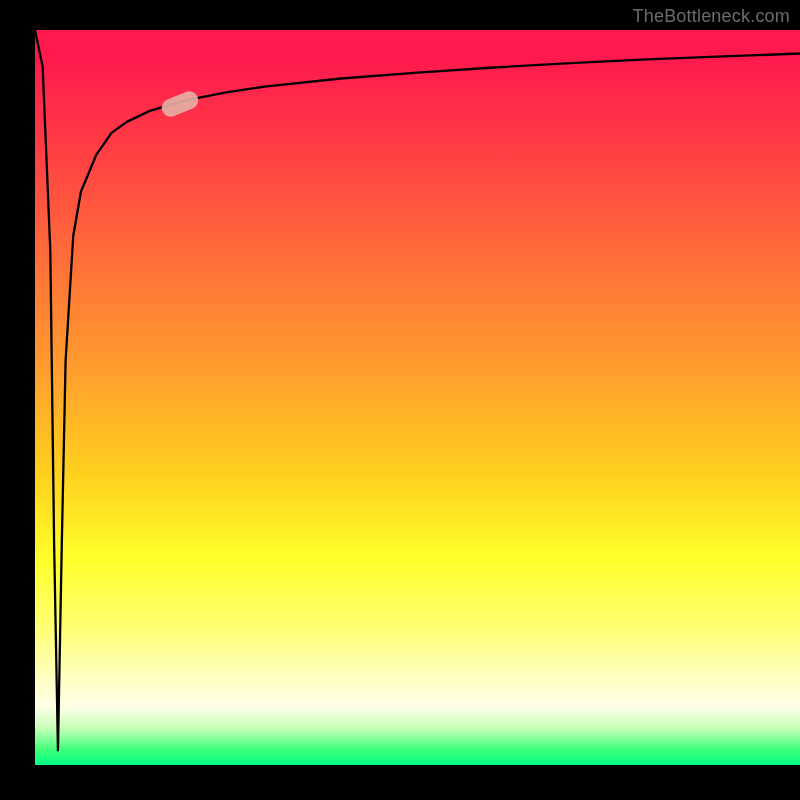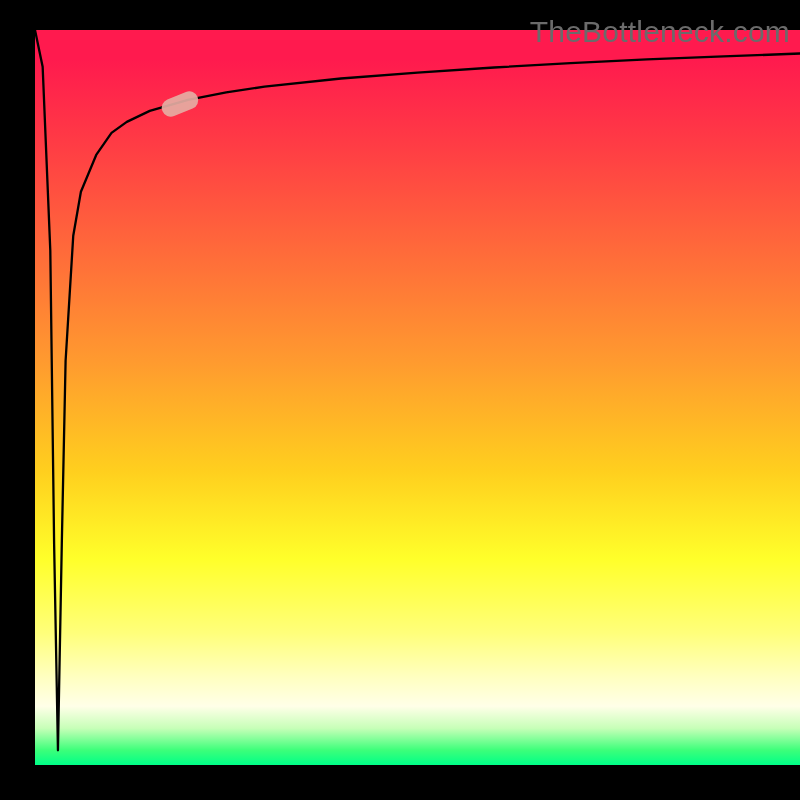--- a/index.html
+++ b/index.html
@@ -6,23 +6,23 @@
   body {
     width: 800px;
     height: 800px;
     background: #000;
     position: relative;
     font-family: Arial, Helvetica, sans-serif;
     overflow: hidden;
   }
   .watermark {
     position: absolute;
-    top: 15px;
+    top: 6px;
     right: 10px;
-    font-size: 30px;
+    font-size: 18px;
     font-weight: 500;
     color: #6b6b6b;
     letter-spacing: 0.2px;
     z-index: 10;
   }
   .plot-frame {
     position: absolute;
     left: 35px;
     top: 30px;
     width: 765px;   

